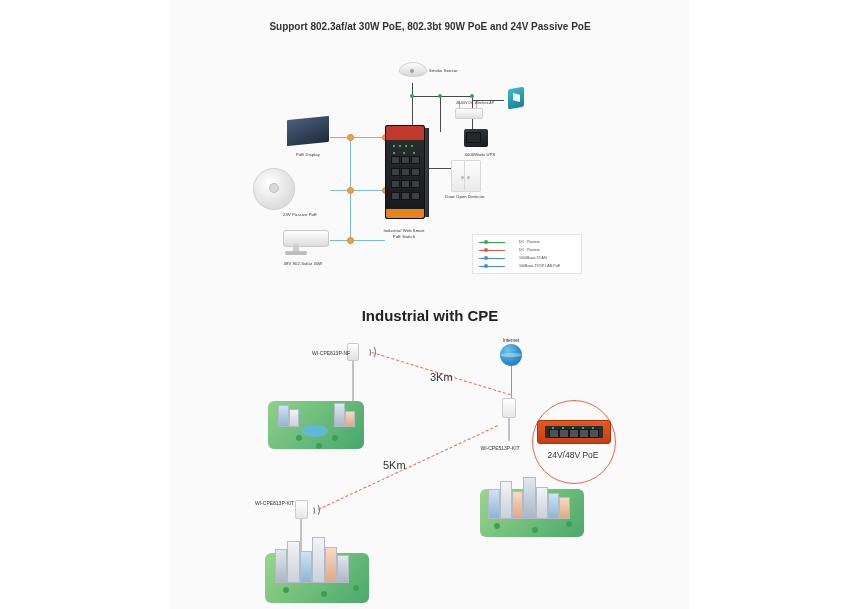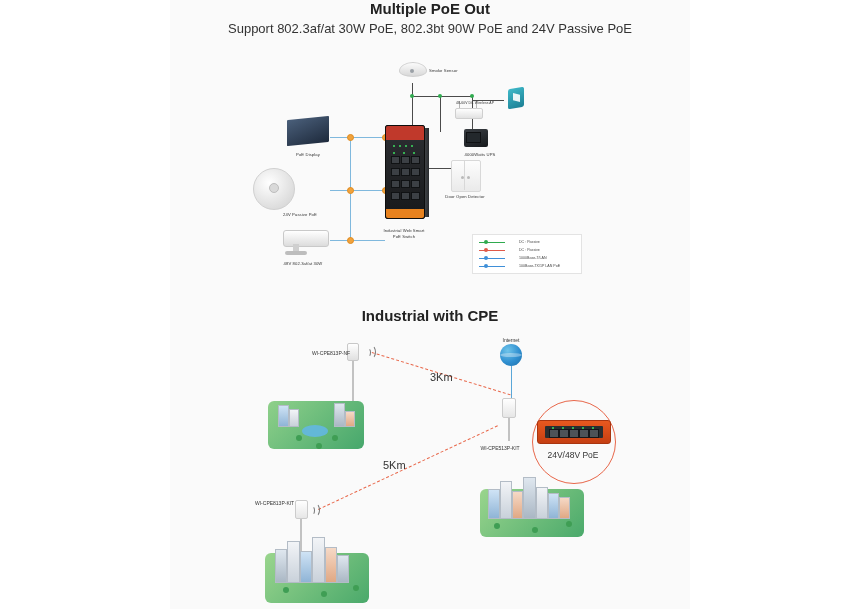--- a/index.html
+++ b/index.html
@@ -40,23 +40,23 @@
     text-align: center;
     font-weight: bold;
     color: #222;
   }
   #title1 { top: 0px; font-size: 15px; }
   #subtitle1 {
     position: absolute;
     width: 860px;
     text-align: center;
     top: 21px;
-    font-size: 13px;
+    font-size: 10px;
     color: #333;
-    font-weight: normal;
+    font-weight: bold;
   }
   #title2 { top: 307px; font-size: 15px; }
 
   
   .lbl {
     position: absolute;
     font-size: 4.2px;
     color: #333;
     white-space: nowrap;
     letter-spacing: 0.1px;
@@ -399,21 +399,20 @@
   }
 </style>
 </head>
 <body>
 
 <div class="page">
 
   <div class="section1">
     <div class="sec1-bg"></div>
 
-    <div class="title" id="title1">Multiple PoE Out</div>
     <div id="subtitle1">Support 802.3af/at 30W PoE,  802.3bt 90W PoE and 24V Passive PoE</div>
 
     <div class="wire h" style="left:330px; top:137px; width:55px;"></div>
     <div class="wire h" style="left:350px; top:190px; width:35px;"></div>
     <div class="wire h" style="left:350px; top:240px; width:35px;"></div>
     <div class="wire v" style="left:350px; top:137px; height:103px;"></div>
     <div class="wire h" style="left:330px; top:190px; width:20px;"></div>
     <div class="wire h" style="left:330px; top:240px; width:20px;"></div>
 
     <div class="dot" style="left:347px; top:134px;"></div>

